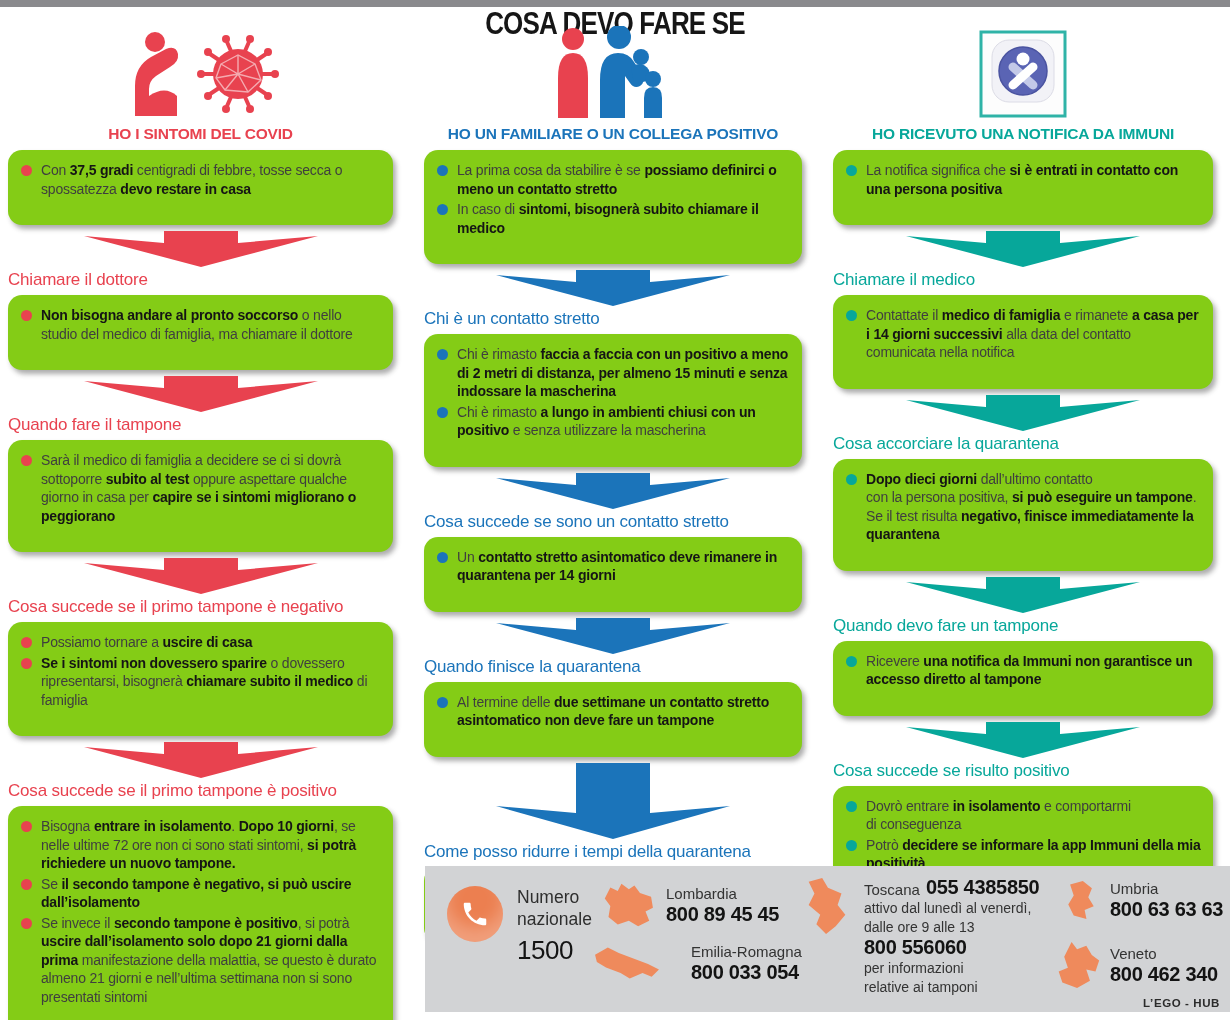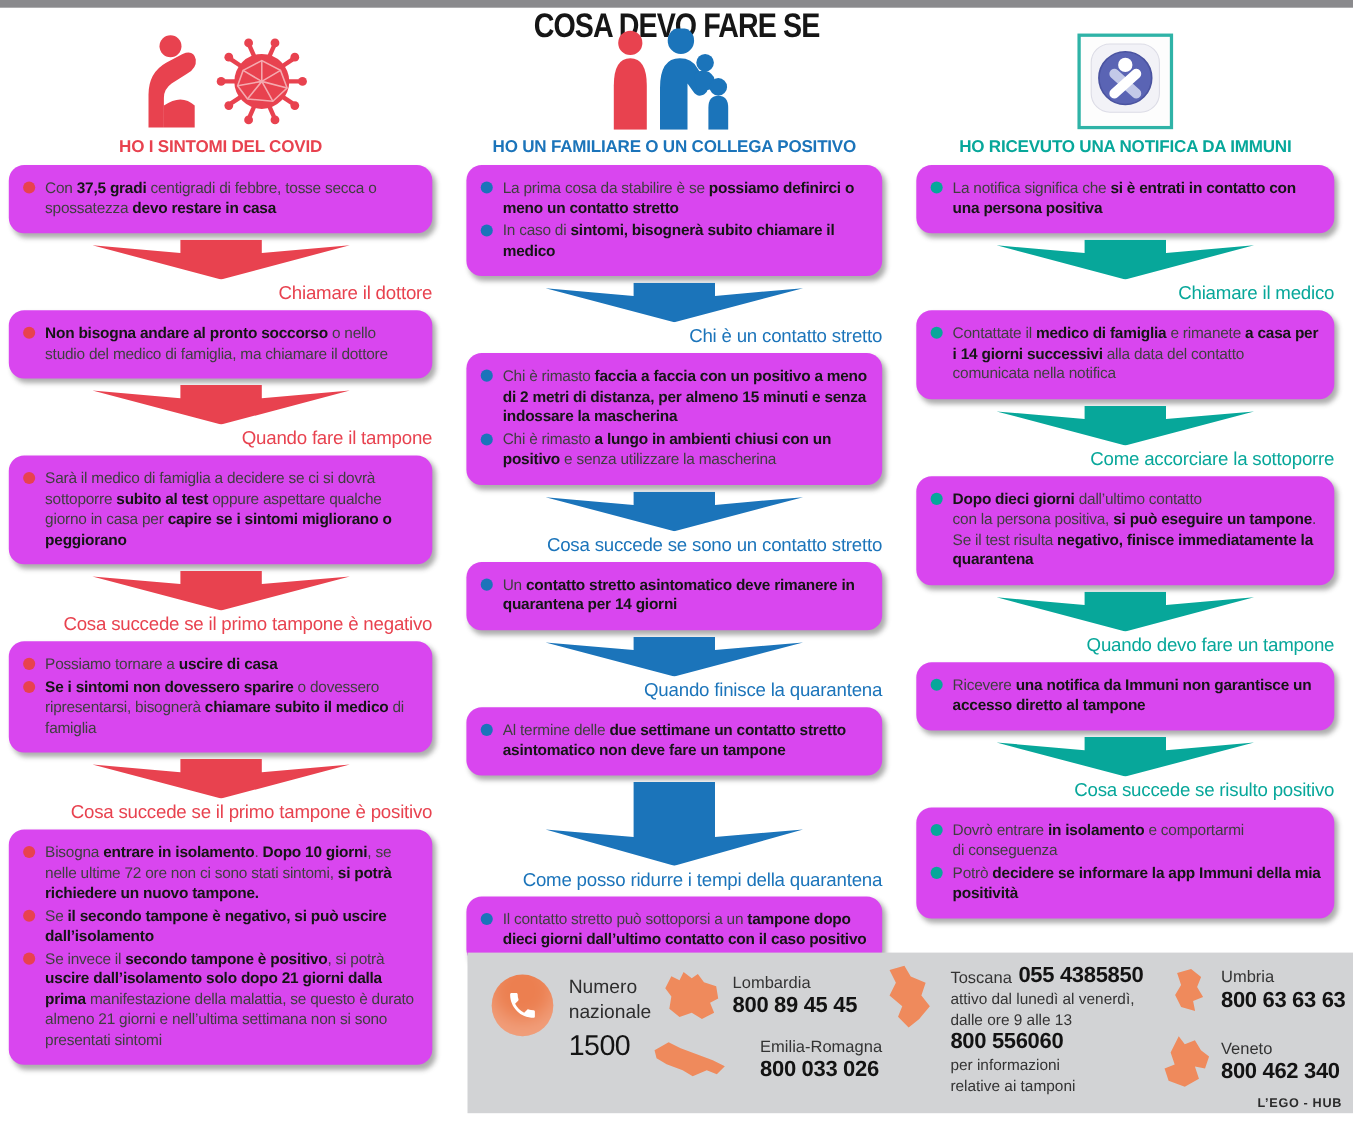--- a/index.html
+++ b/index.html
@@ -8,30 +8,30 @@
   .topbar{position:absolute;top:0;left:0;width:1230px;height:7px;background:#8a8a8d;}
   .title{position:absolute;top:6px;left:0;width:100%;margin:0;text-align:center;
          font-size:31px;font-weight:bold;color:#161616;letter-spacing:-1px;
          transform:scaleX(0.84);transform-origin:center;}
   .columns{position:absolute;top:18px;left:8px;width:1213px;display:grid;
            grid-template-columns:385px 378px 380px;column-gap:31px;}
   .col{display:flex;flex-direction:column;}
   .col-icon{height:100px;display:flex;align-items:flex-end;justify-content:center;padding-bottom:4px;}
   .col-heading{text-align:center;font-weight:bold;font-size:15.5px;color:var(--accent);
                margin:3px 0 7px;letter-spacing:-0.2px;}
-  .box{background:#d946ef;border-radius:14px;box-shadow:3px 4px 5px rgba(40,40,40,0.38);
-       padding:9px 12px 12px 13px;margin-bottom:2px;}
+  .box{background:#84cc16;border-radius:14px;box-shadow:3px 4px 5px rgba(40,40,40,0.38);
+       padding:9px 12px 25px 13px;margin-bottom:2px;}
   .bullet{display:flex;gap:9px;margin:2px 0;}
   .dot{width:11px;height:11px;border-radius:50%;background:var(--accent);flex:0 0 11px;margin-top:4px;}
   .btext{font-size:14px;line-height:18.5px;color:#3f3f3f;letter-spacing:-0.2px;}
   .btext b{color:#151515;}
   .arrow{text-align:center;color:var(--accent);margin:4px 0 2px;line-height:0;}
   .arrow svg{width:250px;height:36px;}
   .arrow.long svg{height:76px;}
-  .subtitle{text-align:right;color:var(--accent);font-size:17px;margin:1px 0 5px;letter-spacing:-0.2px;}
+  .subtitle{text-align:left;color:var(--accent);font-size:17px;margin:1px 0 5px;letter-spacing:-0.2px;}
   .hotline{position:absolute;left:425px;top:866px;width:967px;height:146px;background:#d2d3d5;}
   .phone-badge{position:absolute;left:22px;top:20px;width:56px;height:56px;border-radius:50%;
                background:#ec7f50;display:flex;align-items:center;justify-content:center;
                box-shadow:inset 0 -14px 16px rgba(255,255,255,0.25);}
   .national{position:absolute;left:92px;top:20px;width:100px;}
   .nat-label{font-size:17.5px;line-height:22px;color:#2e2e2e;}
   .nat-number{font-size:26px;font-weight:normal;color:#141414;margin-top:5px;letter-spacing:-0.5px;}
   .region{position:absolute;display:flex;align-items:center;gap:9px;}
   .region .map{flex:0 0 auto;line-height:0;}
   .r-name{font-size:15px;color:#333;line-height:19px;}
@@ -249,21 +249,21 @@
       <div class="subtitle">Chiamare il medico</div>
       <div class="box">
         <div class="bullet">
           <span class="dot"></span>
           <span class="btext"><span>Contattate il </span><b>medico di famiglia</b><span> e rimanete </span><b>a casa per i 14 giorni successivi</b><span> alla data del contatto comunicata nella notifica</span></span>
         </div>
       </div>
       <div class="arrow"><svg viewBox="0 0 250 36" preserveAspectRatio="none">
           <polygon fill="currentColor" points="88,0 162,0 162,12 242,5 125,36 8,5 88,12"></polygon>
         </svg></div>
-      <div class="subtitle">Come accorciare la sottoporre</div>
+      <div class="subtitle">Cosa accorciare la quarantena</div>
       <div class="box">
         <div class="bullet">
           <span class="dot"></span>
           <span class="btext"><b>Dopo dieci giorni</b><span> dall’ultimo contatto</span><br><span>con la persona positiva, </span><b>si può eseguire un tampone</b><span>. Se il test risulta </span><b>negativo, finisce immediatamente la quarantena</b></span>
         </div>
       </div>
       <div class="arrow"><svg viewBox="0 0 250 36" preserveAspectRatio="none">
           <polygon fill="currentColor" points="88,0 162,0 162,12 242,5 125,36 8,5 88,12"></polygon>
         </svg></div>
       <div class="subtitle">Quando devo fare un tampone</div>
@@ -314,21 +314,21 @@
   </div>
 
   <div class="region reg-emilia">
     <span class="map">
       <svg width="72" height="42" viewBox="0 0 74 46">
           <path fill="#ef8a5c" d="M2 14 L16 6 L28 12 L44 18 L60 24 L72 30 L64 38 L54 34 L40 40 L30 34 L14 28 L4 22 Z"></path>
         </svg>
     </span>
     <span>
       <div class="r-name">Emilia-Romagna</div>
-      <div class="r-number">800 033 026</div>
+      <div class="r-number">800 033 054</div>
     </span>
   </div>
 
   <div class="region reg-toscana">
     <span class="map">
       <svg width="56" height="60" viewBox="0 0 58 62">
           <path fill="#ef8a5c" d="M10 6 L24 2 L30 12 L44 18 L40 30 L48 40 L38 52 L28 60 L18 50 L22 40 L10 30 L16 18 Z"></path>
         </svg>
     </span>
     <span>

